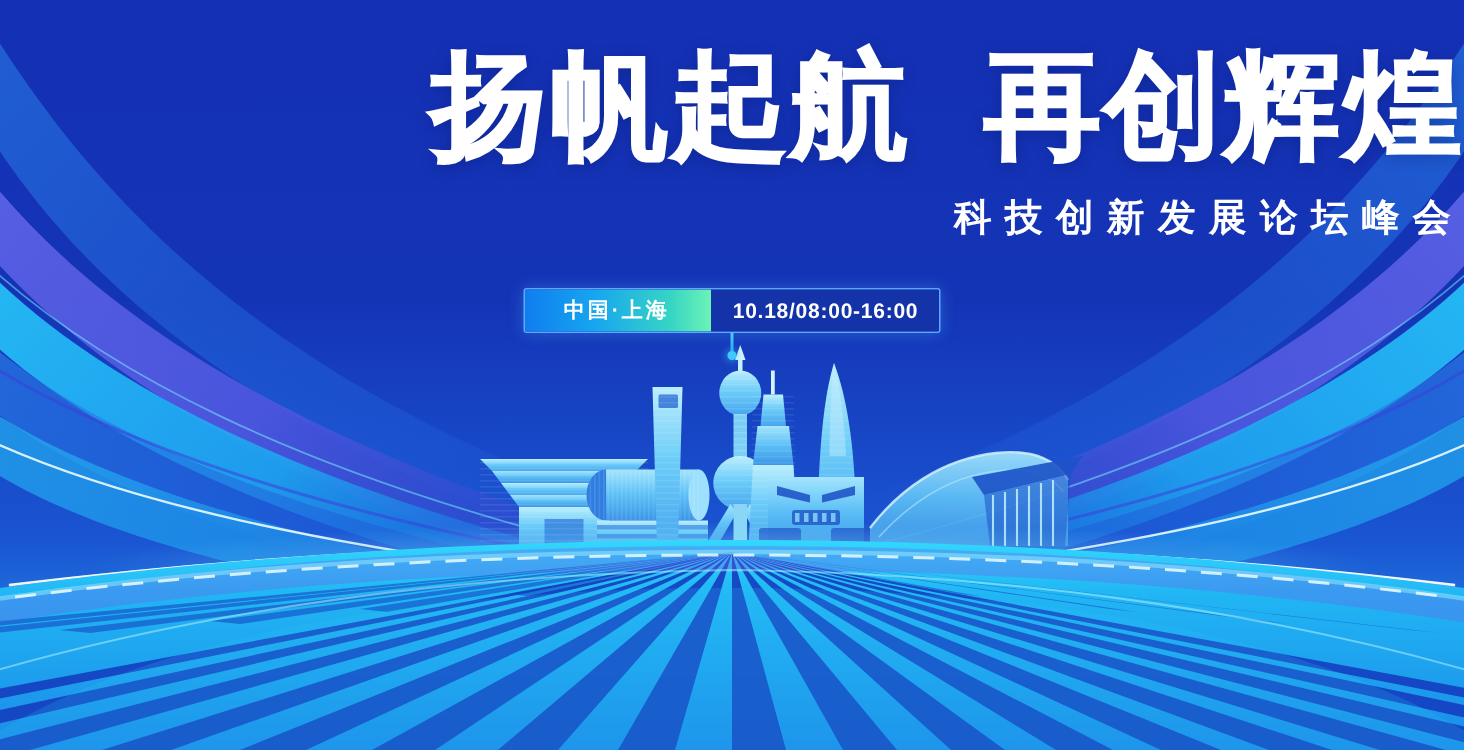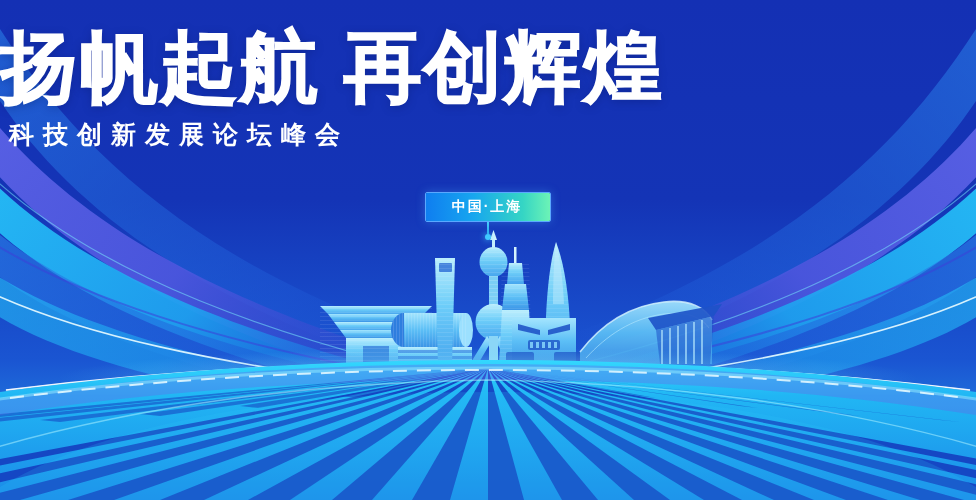--- a/index.html
+++ b/index.html
@@ -22,23 +22,24 @@
     inset: 0;
     width: 976px;
     height: 500px;
   }
   svg.layer { display: block; }
 
   
   #text-block {
     position: absolute;
     left: 0; right: 0;
-    top: 28px;
-    text-align: left;
+    top: 38px;
+    text-align: right;
     z-index: 40;
+    font-family: Liberation Mono, monospace;
   }
   #main-title {
     font-size: 78px;
     line-height: 1.0;
     font-weight: 900;
     color: #ffffff;
     letter-spacing: 2px;
     margin: 0;
     white-space: nowrap;
     text-shadow: 0 2px 10px rgba(4,20,90,0.35);
@@ -414,20 +415,21 @@
   </svg>
 
   <div id="text-block">
     <h1 id="main-title">扬帆起航 再创辉煌</h1>
     <div id="subtitle">科技创新发展论坛峰会</div>
   </div>
 
   <div id="badge-wrap">
     <div id="badge">
       <div id="badge-location">中国·上海</div>
+      <div id="badge-time">10.18/08:00-16:00</div>
     </div>
   </div>
 
   <div id="badge-pin">
     <div class="stem"></div>
     <div class="dot"></div>
   </div>
 
   <span class="sr">上海天际线</span>
 </div>

